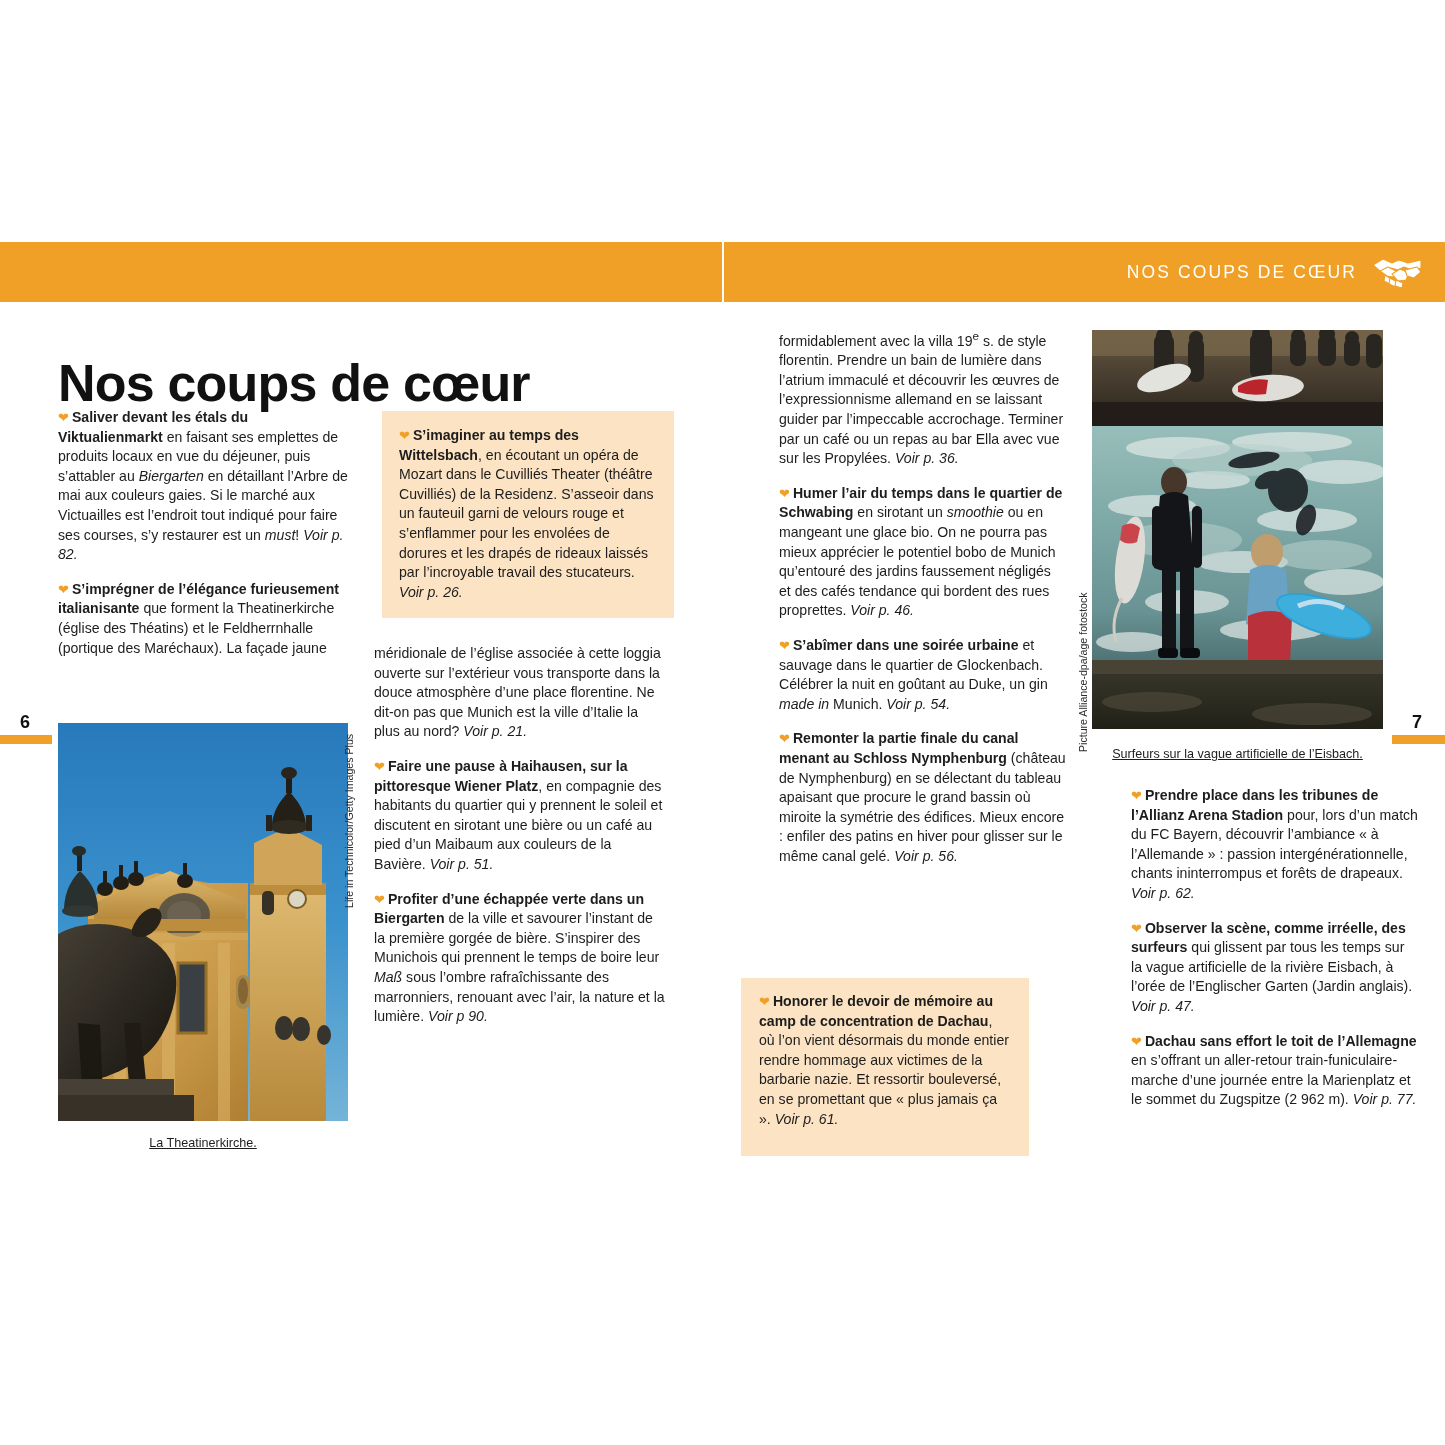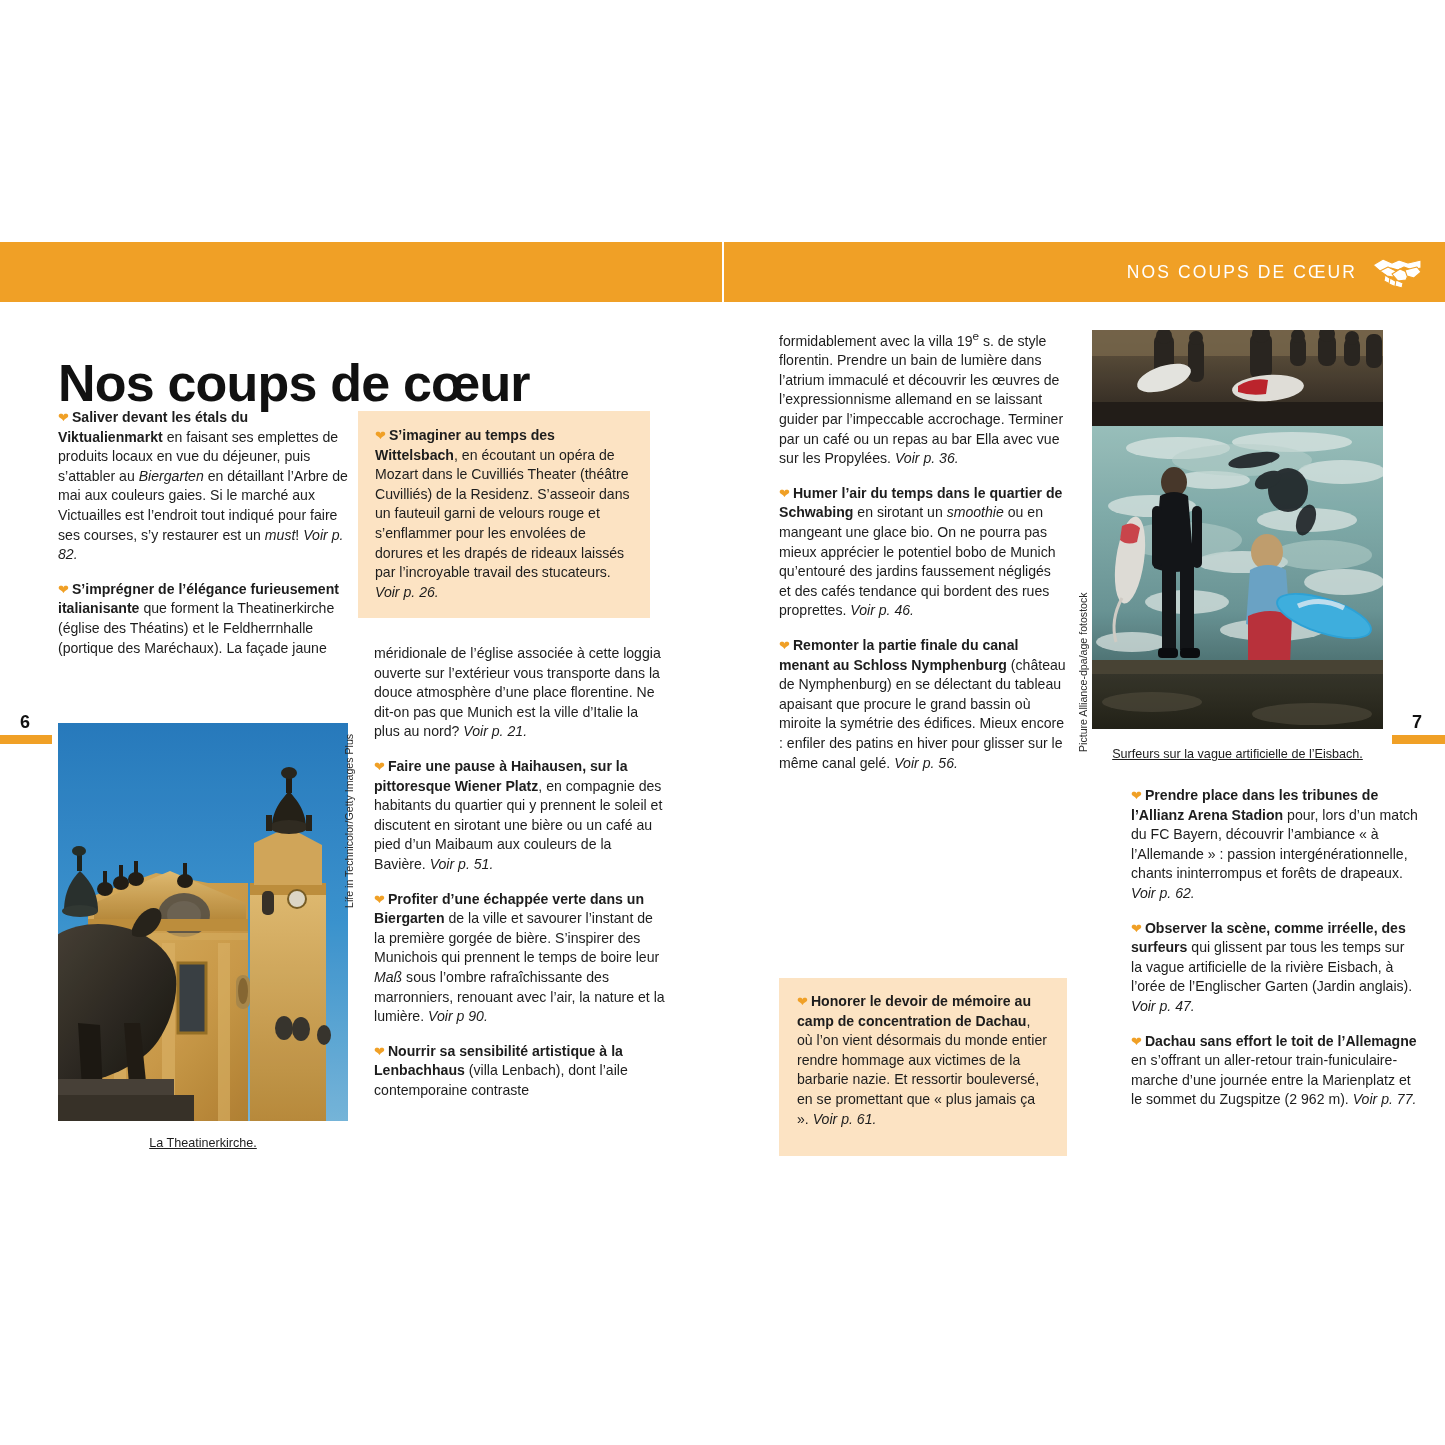--- a/index.html
+++ b/index.html
@@ -119,25 +119,25 @@
   
   .tint-box {
     position: absolute;
     background: #FCE3C3;
     box-sizing: border-box;
     font-size: 14.1px;
     line-height: 19.6px;
     color: #1d1d1d;
   }
   #tint1 {
-    left: 358px; top: 411px; width: 292px; height: 207px;
+    left: 382px; top: 411px; width: 292px; height: 207px;
     padding: 15px 17px 14px 17px;
   }
   #tint2 {
-    left: 779px; top: 978px; width: 288px; height: 178px;
+    left: 741px; top: 978px; width: 288px; height: 178px;
     padding: 14px 18px 10px 18px;
   }
 
   
   .photo {
     position: absolute;
     overflow: hidden;
   }
   #photo-church { left: 58px;  top: 723px; width: 290px; height: 398px; }
   #photo-surf   { left: 1092px; top: 330px; width: 291px; height: 399px; }
@@ -210,31 +210,31 @@
 <div class="col" id="col1b">
   <div class="entry">
     <span>méridionale de l’église associée à cette loggia ouverte sur l’extérieur vous transporte dans la douce atmosphère d’une place florentine. Ne dit-on pas que Munich est la ville d’Italie la plus au nord? <i>Voir p. 21.</i></span>
   </div>
   <div class="entry">
     <span class="heart">❤</span><b>Faire une pause à Haihausen, sur la pittoresque Wiener Platz</b><span>, en compagnie des habitants du quartier qui y prennent le soleil et discutent en sirotant une bière ou un café au pied d’un Maibaum aux couleurs de la Bavière. <i>Voir p. 51.</i></span>
   </div>
   <div class="entry">
     <span class="heart">❤</span><b>Profiter d’une échappée verte dans un Biergarten</b><span> de la ville et savourer l’instant de la première gorgée de bière. S’inspirer des Munichois qui prennent le temps de boire leur <i>Maß</i> sous l’ombre rafraîchissante des marronniers, renouant avec l’air, la nature et la lumière. <i>Voir p 90.</i></span>
   </div>
-  <div class="entry">
-    <span class="heart">❤</span><b>Nourrir sa sensibilité artistique à la Lenbachhaus</b><span> (villa Lenbach), dont l’aile contemporaine contraste</span>
-  </div>
 </div>
 
 <div class="col" id="col3">
   <div class="entry">
     <span>formidablement avec la villa 19<sup>e</sup> s. de style florentin. Prendre un bain de lumière dans l’atrium immaculé et découvrir les œuvres de l’expressionnisme allemand en se laissant guider par l’impeccable accrochage. Terminer par un café ou un repas au bar Ella avec vue sur les Propylées. <i>Voir p. 36.</i></span>
   </div>
   <div class="entry">
     <span class="heart">❤</span><b>Humer l’air du temps dans le quartier de Schwabing</b><span> en sirotant un <i>smoothie</i> ou en mangeant une glace bio. On ne pourra pas mieux apprécier le potentiel bobo de Munich qu’entouré des jardins faussement négligés et des cafés tendance qui bordent des rues proprettes. <i>Voir p. 46.</i></span>
+  </div>
+  <div class="entry">
+    <span class="heart">❤</span><b>S’abîmer dans une soirée urbaine</b><span> et sauvage dans le quartier de Glockenbach. Célébrer la nuit en goûtant au Duke, un gin <i>made in</i> Munich. <i>Voir p. 54.</i></span>
   </div>
   <div class="entry">
     <span class="heart">❤</span><b>Remonter la partie finale du canal menant au Schloss Nymphenburg</b><span> (château de Nymphenburg) en se délectant du tableau apaisant que procure le grand bassin où miroite la symétrie des édifices. Mieux encore : enfiler des patins en hiver pour glisser sur le même canal gelé. <i>Voir p. 56.</i></span>
   </div>
 </div>
 
 <div class="tint-box" id="tint2">
   <span class="heart">❤</span><b>Honorer le devoir de mémoire au camp de concentration de Dachau</b><span>, où l’on vient désormais du monde entier rendre hommage aux victimes de la barbarie nazie. Et ressortir bouleversé, en se promettant que « plus jamais ça ». <i>Voir p. 61.</i></span>
 </div>
 

